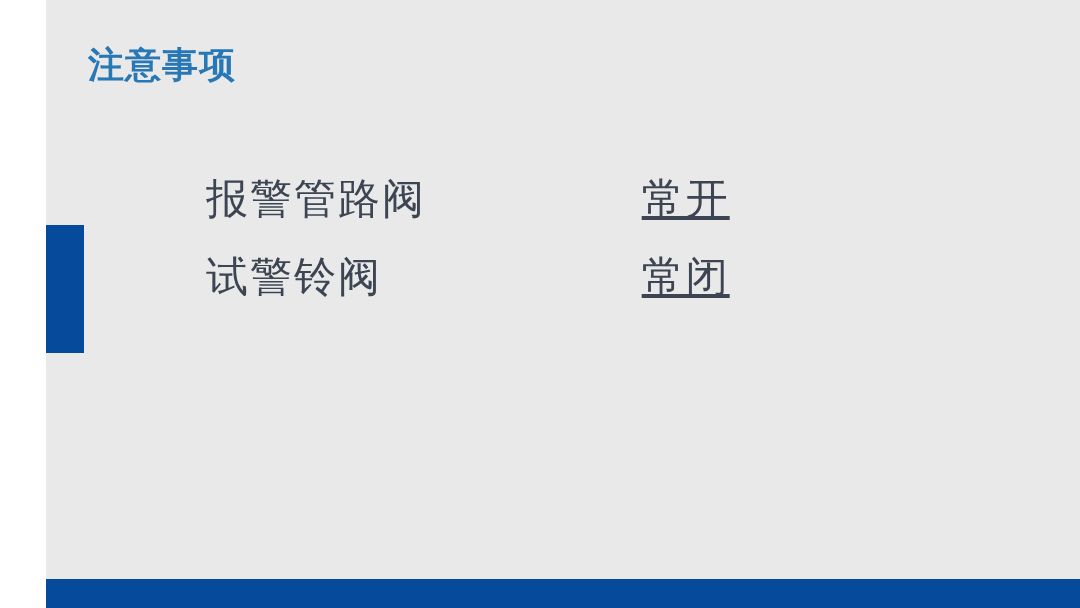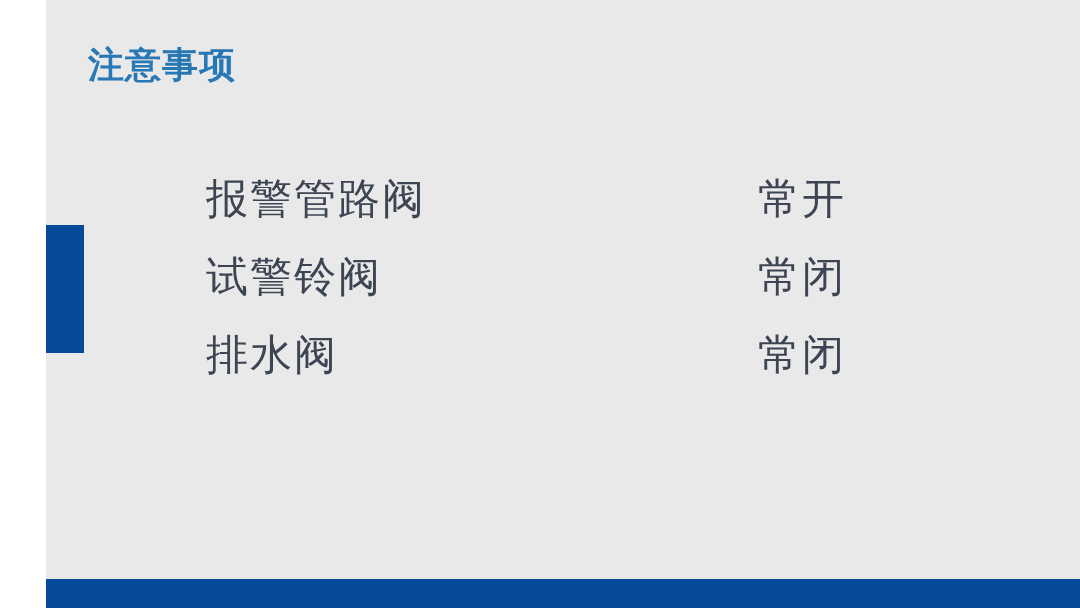--- a/index.html
+++ b/index.html
@@ -78,22 +78,23 @@
     letter-spacing: 2px;
     white-space: nowrap;
     user-select: none;
   }
   #valve-table td.col-name {
     width: 435px;
     text-align: left;
   }
   #valve-table td.col-state {
     width: 205px;
-    text-align: right;
+    text-align: left;
     padding-left: 2px;
+    text-decoration: underline;
   }
 </style>
 </head>
 <body>
 
 <div id="slide">
 
   <div id="left-accent-block"></div>
 
   <h1 id="slide-title">注意事项</h1>
@@ -101,22 +102,18 @@
   <table id="valve-table">
     <tbody>
       <tr>
         <td class="col-name">报警管路阀</td>
         <td class="col-state">常开</td>
       </tr>
       <tr>
         <td class="col-name">试警铃阀</td>
         <td class="col-state">常闭</td>
       </tr>
-      <tr>
-        <td class="col-name">排水阀</td>
-        <td class="col-state">常闭</td>
-      </tr>
     </tbody>
   </table>
 
   <div id="bottom-accent-bar"></div>
 
 </div>
 
 </body></html>

